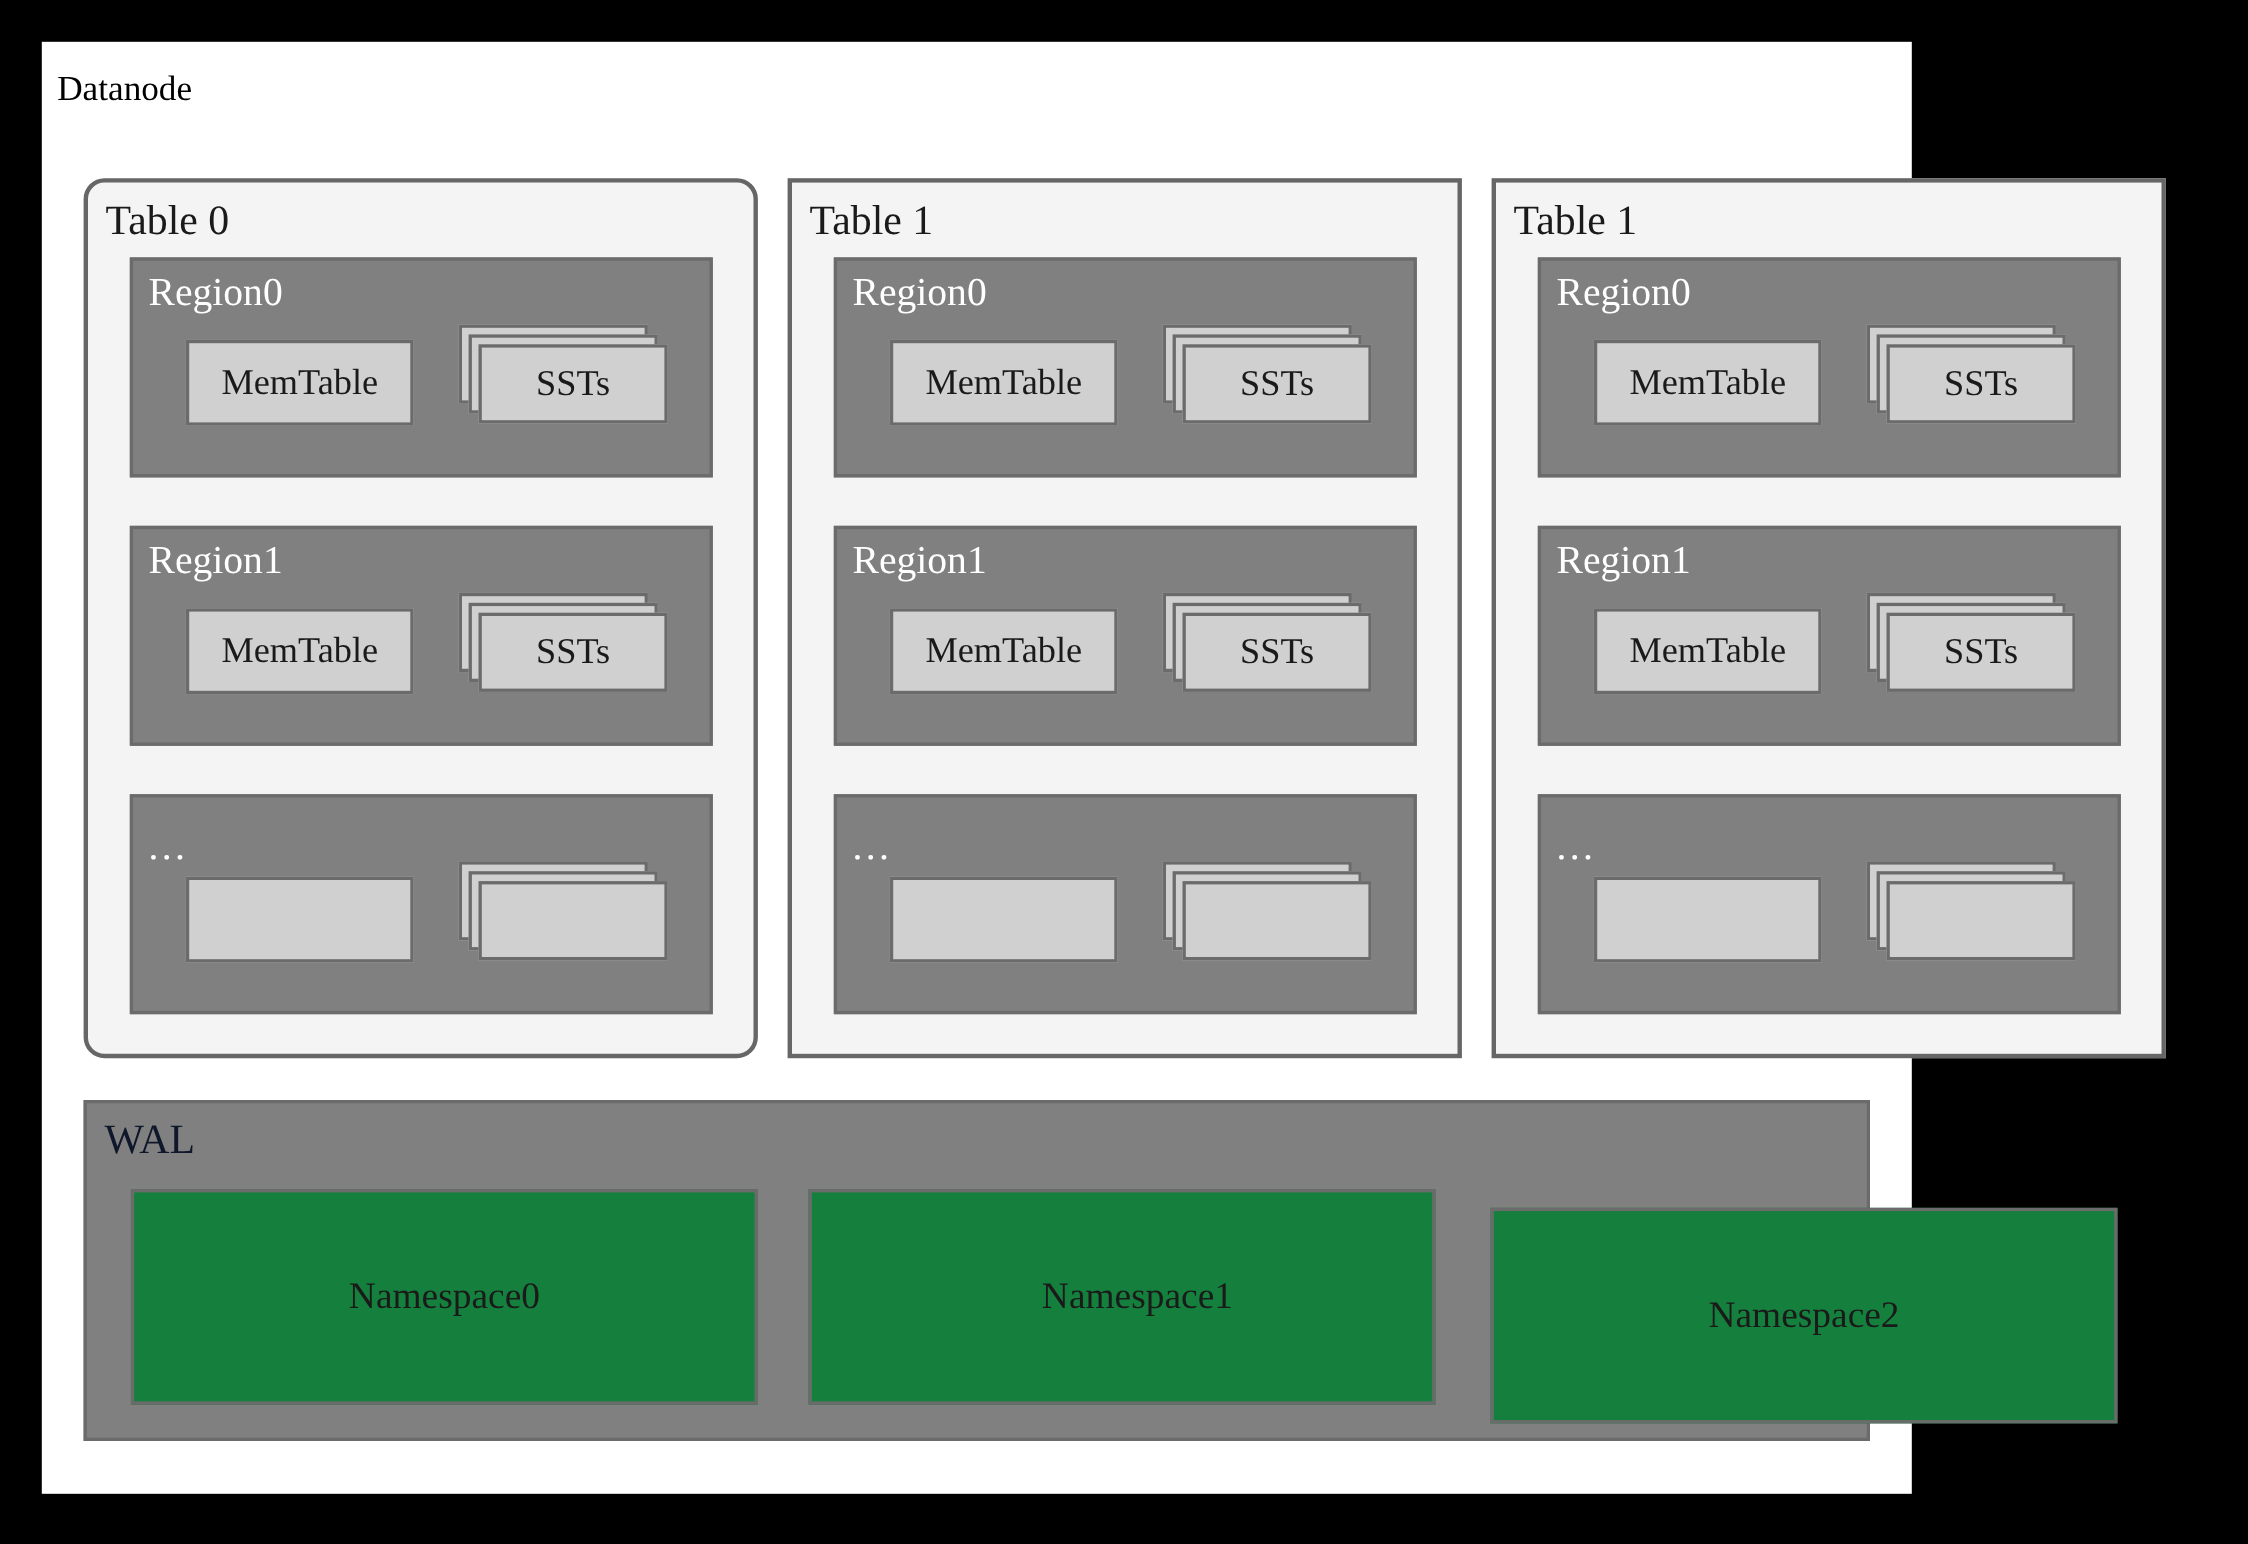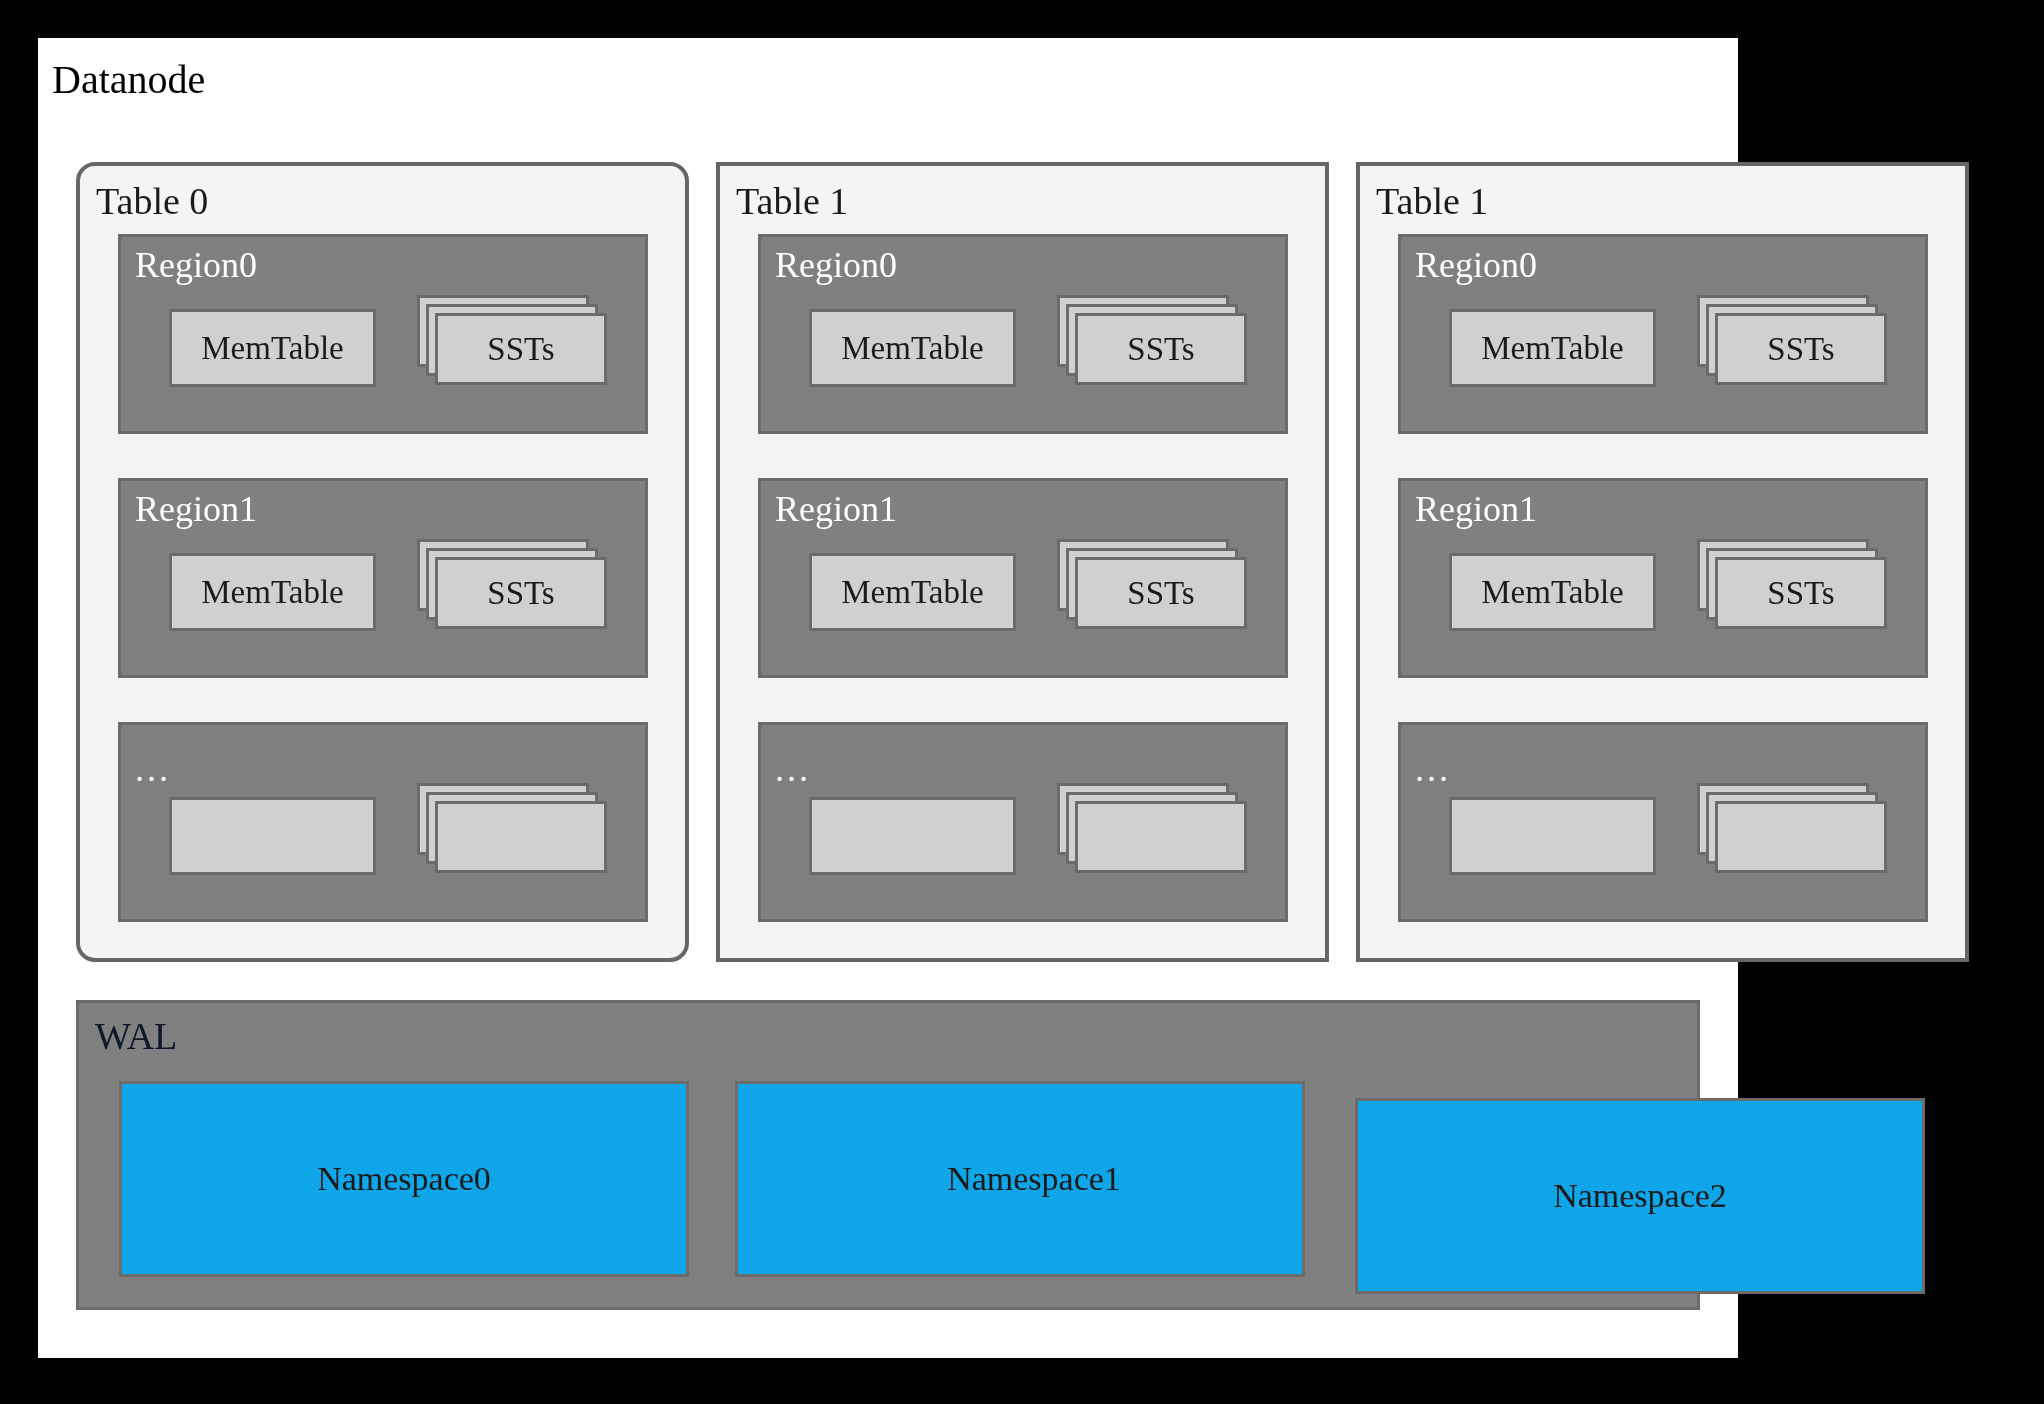--- a/index.html
+++ b/index.html
@@ -31,21 +31,21 @@
     height: 1320px;
     background: #ffffff;
     box-sizing: border-box;
   }
 
   
   .datanode-title {
     position: absolute;
     left: 14px;
     top: 18px;
-    font-size: 40px;
+    font-size: 32px;
     line-height: 48px;
     color: #000000;
     white-space: nowrap;
   }
 
   
   .tables-row {
     position: absolute;
     left: 38px;
     top: 124px;
@@ -173,21 +173,21 @@
     font-size: 38px;
     line-height: 46px;
     color: #0f172a;
     white-space: nowrap;
   }
   .ns-box {
     position: absolute;
     top: 78px;
     width: 570px;
     height: 196px;
-    background: #0ea5e9;
+    background: #15803d;
     border: 3px solid #6b6b6b;
     box-sizing: border-box;
     display: flex;
     align-items: center;
     justify-content: center;
     font-size: 34px;
     color: #1a1a1a;
     white-space: nowrap;
   }
   .ns-box.n0 { left: 40px; }

